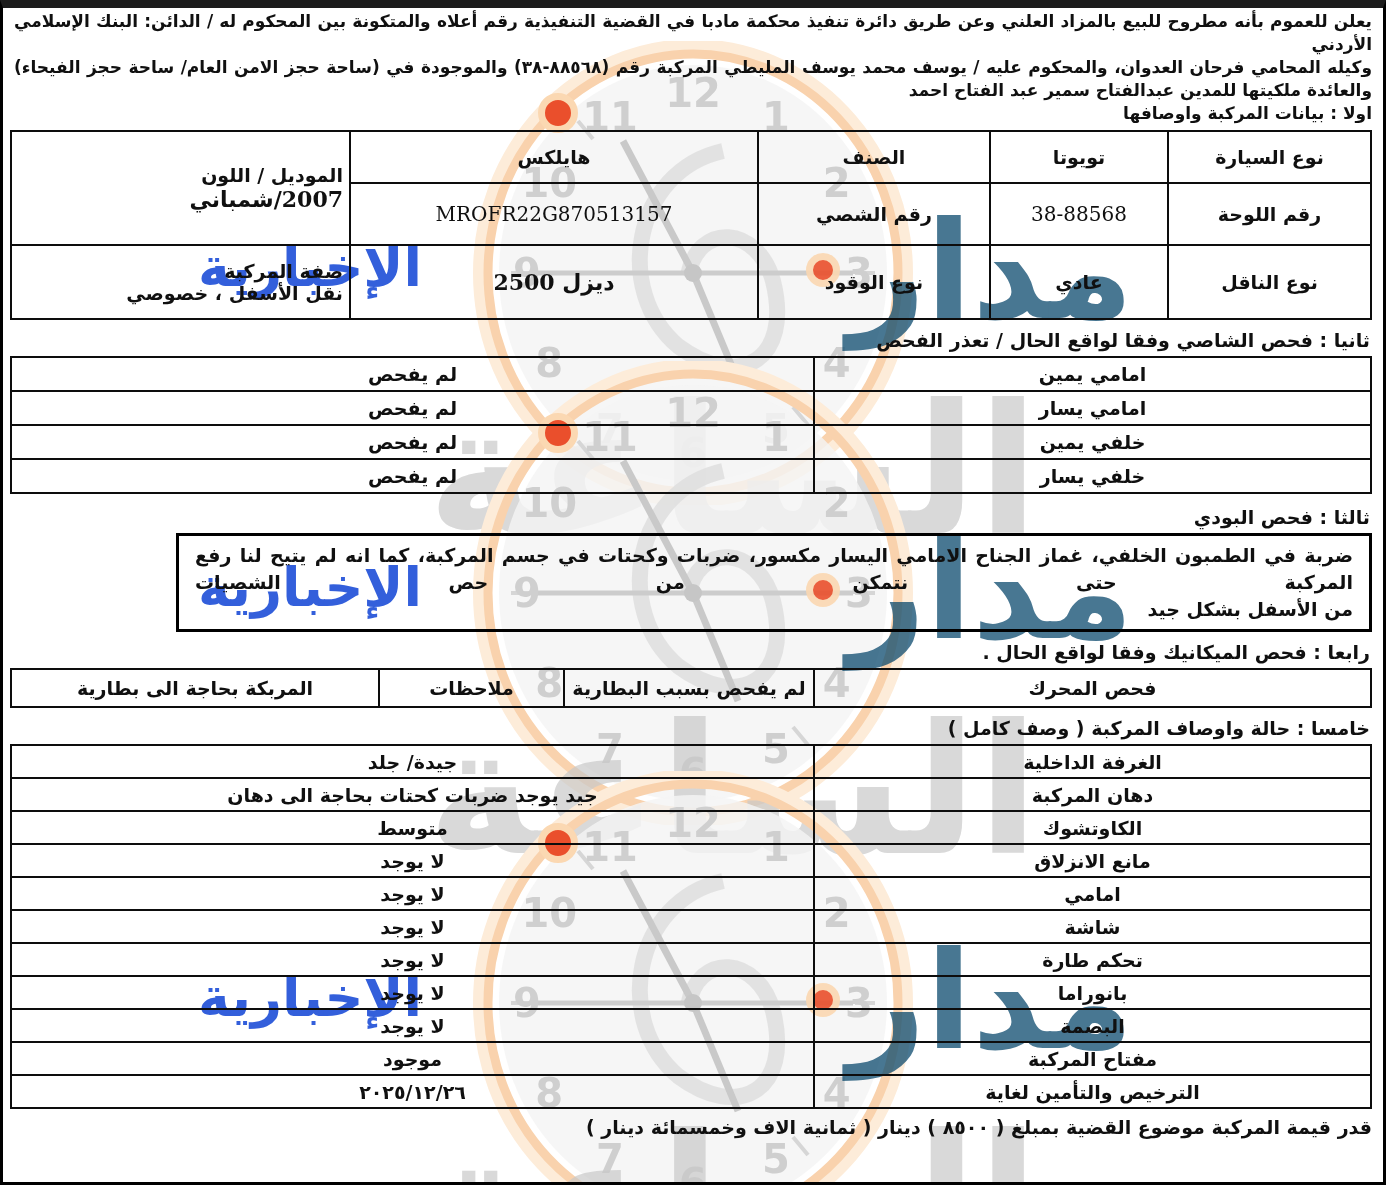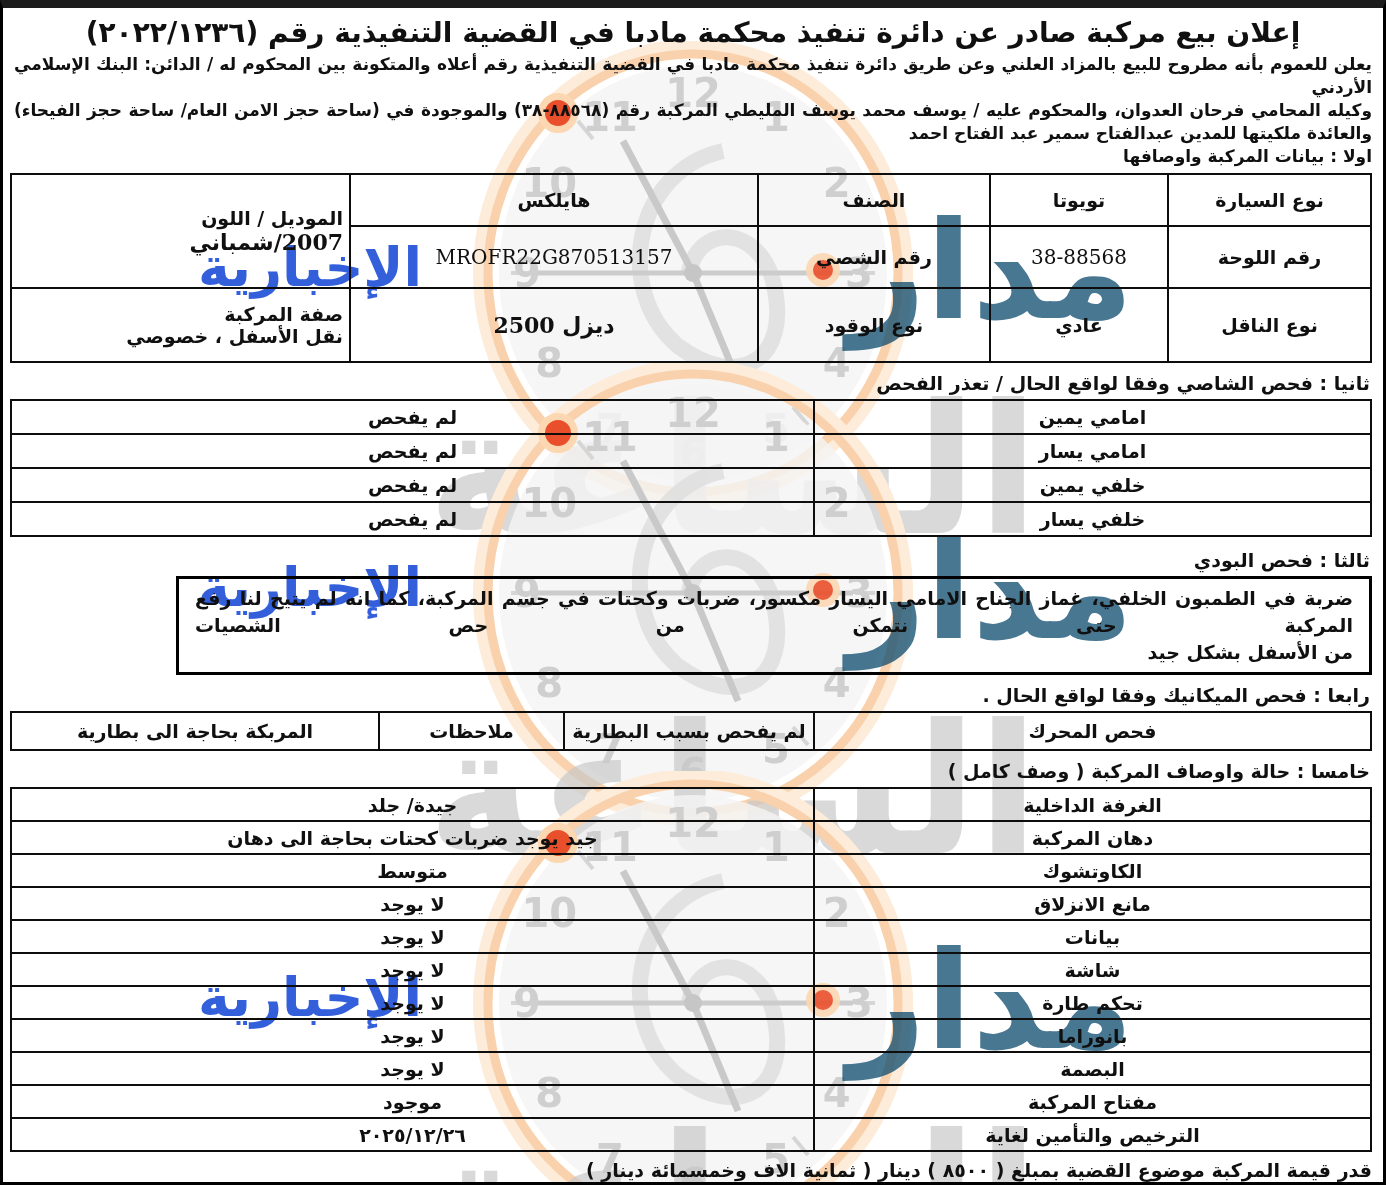--- a/index.html
+++ b/index.html
@@ -158,21 +158,20 @@
       <div class="wm-madar">مدار</div>
       <div class="wm-saah">الساعة</div>
       <div class="wm-akh">الإخبارية</div>
       <span class="wm-dot dot-a"></span>
       <span class="wm-dot dot-b"></span>
     </div>
   </div>
 
   <div class="content">
 
-    <div class="title">إعلان بيع مركبة صادر عن دائرة تنفيذ محكمة مادبا في القضية التنفيذية رقم (٢٠٢٢/١٢٣٦)</div>
 
     <div class="intro">
       <div class="line just">يعلن للعموم بأنه مطروح للبيع بالمزاد العلني وعن طريق دائرة تنفيذ محكمة مادبا في القضية التنفيذية رقم أعلاه والمتكونة بين المحكوم له / الدائن: البنك الإسلامي الأردني</div>
       <div class="line just">وكيله المحامي فرحان العدوان، والمحكوم عليه / يوسف محمد يوسف المليطي المركبة رقم (٨٨٥٦٨-٣٨) والموجودة في (ساحة حجز الامن العام/ ساحة حجز الفيحاء)</div>
       <div class="line">والعائدة ملكيتها للمدين عبدالفتاح سمير عبد الفتاح احمد</div>
       <div class="line">اولا : بيانات المركبة واوصافها</div>
     </div>
 
     <table class="t1" style="margin-top:5px;">
       <colgroup>
@@ -283,21 +282,21 @@
       </tr>
       <tr>
         <td>الكاوتشوك</td>
         <td>متوسط</td>
       </tr>
       <tr>
         <td>مانع الانزلاق</td>
         <td>لا يوجد</td>
       </tr>
       <tr>
-        <td>بيانات</td>
+        <td>امامي</td>
         <td>لا يوجد</td>
       </tr>
       <tr>
         <td>شاشة</td>
         <td>لا يوجد</td>
       </tr>
       <tr>
         <td>تحكم طارة</td>
         <td>لا يوجد</td>
       </tr>

